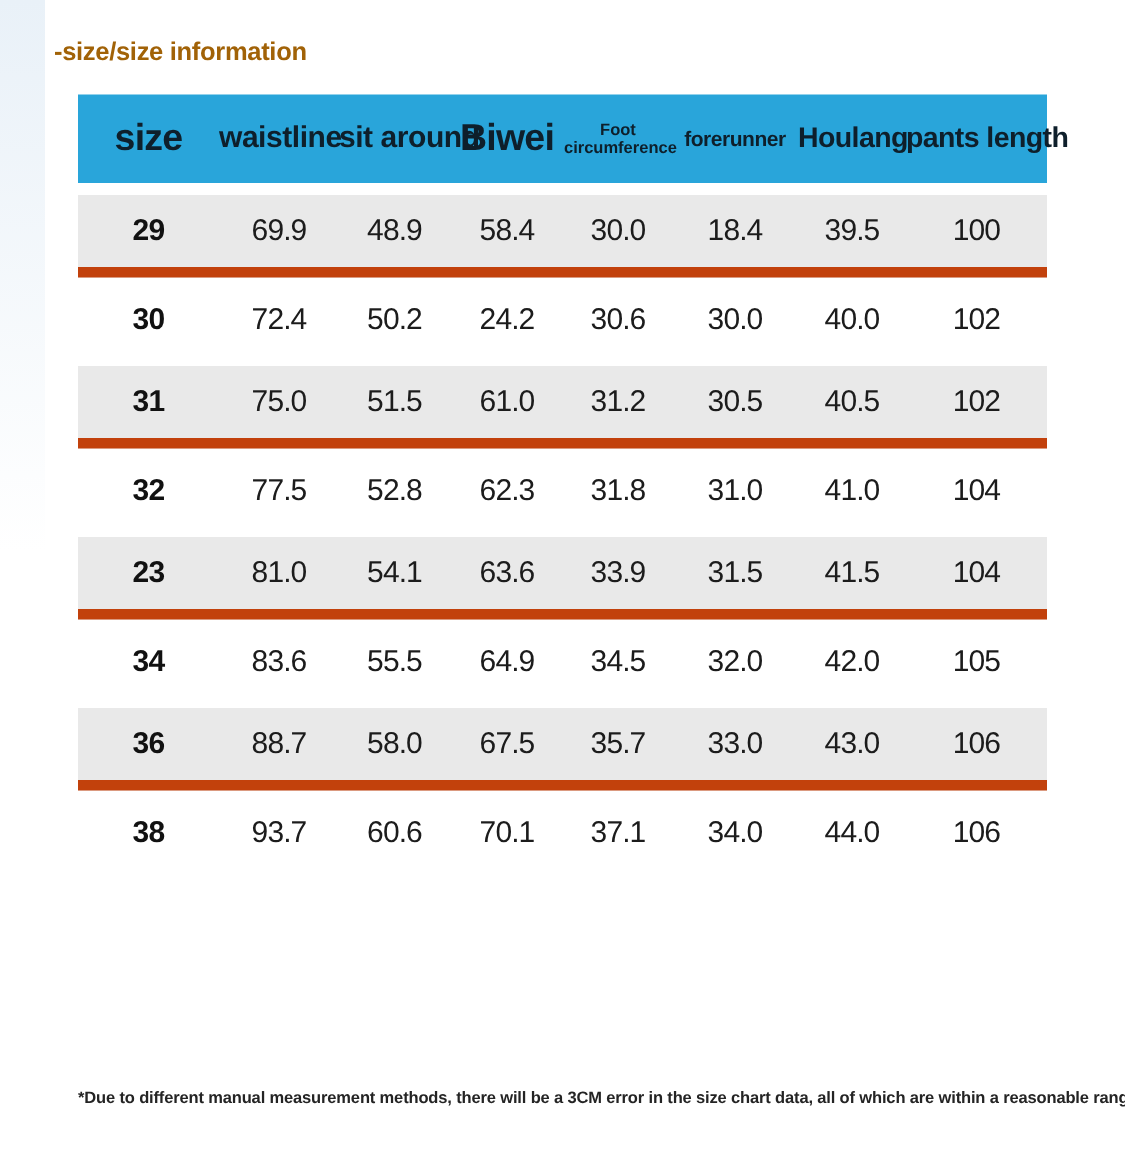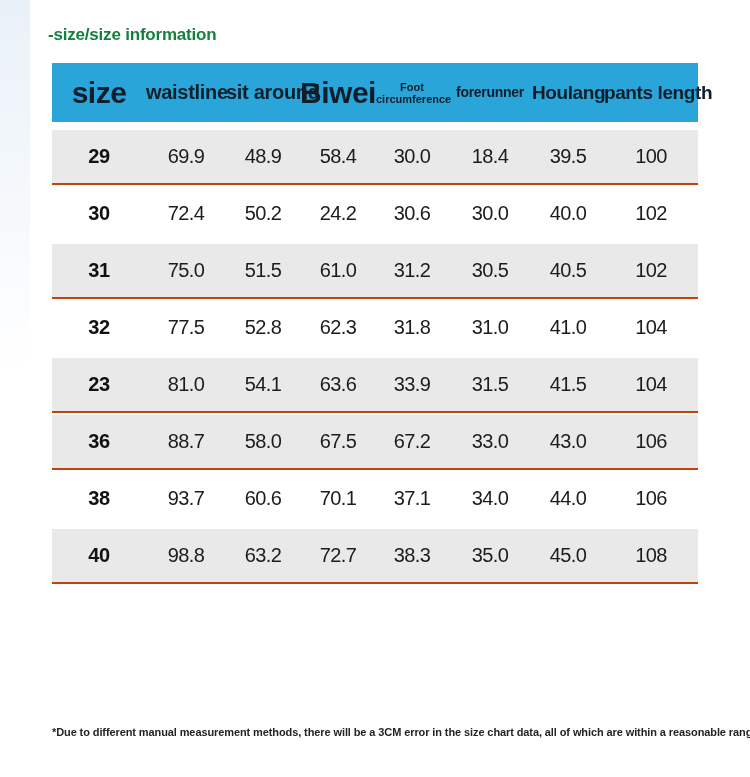--- a/index.html
+++ b/index.html
@@ -18,26 +18,26 @@
   }
   .left-tint {
     position: absolute;
     left: 0; top: 0;
     width: 30px; height: 460px;
     background: linear-gradient(180deg, #e9f1f8 0%, rgba(255,255,255,0) 80%);
     pointer-events: none;
   }
   .page-title {
     position: absolute;
-    left: 48px; top: 25px;
+    left: 36px; top: 25px;
     margin: 0;
     font-size: 17px;
     font-weight: bold;
     letter-spacing: -0.2px;
-    color: #15803d;
+    color: #a16207;
     white-space: nowrap;
   }
   .size-table {
     position: absolute;
     left: 52px; top: 63px;
     width: 646px;
   }
   .cols {
     display: grid;
     grid-template-columns: 94px 80px 74px 76px 72px 84px 72px 94px;
@@ -50,37 +50,37 @@
   }
   .th {
     text-align: center;
     font-weight: bold;
     color: var(--header-text, #0e1f2b);
     white-space: nowrap;
     line-height: 1.05;
     overflow: visible;
   }
   .th[data-col="size"], .th[data-col="biwei"] {
-    font-size: 30px;
+    font-size: 25px;
     letter-spacing: -0.5px;
   }
   .th[data-col="waistline"], .th[data-col="sit-around"] { font-size: 20px; letter-spacing: -0.3px; }
   .th[data-col="foot-circumference"] { font-size: 11px; line-height: 12px; }
   .th[data-col="foot-circumference"] span { display: block; }
   .th[data-col="forerunner"] { font-size: 14px; letter-spacing: -0.3px; }
   .th[data-col="houlang"], .th[data-col="pants-length"] { font-size: 19px; letter-spacing: -0.4px; }
   .row {
     height: 57px;
     align-items: center;
     box-sizing: border-box;
   }
   .row.alt {
     background: var(--alt-row-bg, #e9e9e9);
     border-top: 2px solid #ffffff;
-    border-bottom: 2px solid #c2410c;
+    border-bottom: 7px solid #c2410c;
   }
   .td {
     text-align: center;
     font-size: 20px;
     letter-spacing: -0.6px;
     color: var(--body-text, #1c1c1c);
     white-space: nowrap;
   }
   .td.size-cell {
     font-weight: bold;
@@ -164,47 +164,47 @@
         <div class="row cols alt">
           <div class="td size-cell">23</div>
           <div class="td">81.0</div>
           <div class="td">54.1</div>
           <div class="td">63.6</div>
           <div class="td">33.9</div>
           <div class="td">31.5</div>
           <div class="td">41.5</div>
           <div class="td">104</div>
         </div>
+        <div class="row cols">
+          <div class="td size-cell">34</div>
+          <div class="td">83.6</div>
+          <div class="td">55.5</div>
+          <div class="td">64.9</div>
+          <div class="td">34.5</div>
+          <div class="td">32.0</div>
+          <div class="td">42.0</div>
+          <div class="td">105</div>
+        </div>
         <div class="row cols alt">
           <div class="td size-cell">36</div>
           <div class="td">88.7</div>
           <div class="td">58.0</div>
           <div class="td">67.5</div>
-          <div class="td">67.2</div>
+          <div class="td">35.7</div>
           <div class="td">33.0</div>
           <div class="td">43.0</div>
           <div class="td">106</div>
         </div>
         <div class="row cols">
           <div class="td size-cell">38</div>
           <div class="td">93.7</div>
           <div class="td">60.6</div>
           <div class="td">70.1</div>
           <div class="td">37.1</div>
           <div class="td">34.0</div>
           <div class="td">44.0</div>
           <div class="td">106</div>
         </div>
-        <div class="row cols alt">
-          <div class="td size-cell">40</div>
-          <div class="td">98.8</div>
-          <div class="td">63.2</div>
-          <div class="td">72.7</div>
-          <div class="td">38.3</div>
-          <div class="td">35.0</div>
-          <div class="td">45.0</div>
-          <div class="td">108</div>
-        </div>
       </div>
   </div>
 
   <div class="footnote">*Due to different manual measurement methods, there will be a 3CM error in the size chart data, all of which are within a reasonable range!</div>
 </div>
 
 </body></html>

